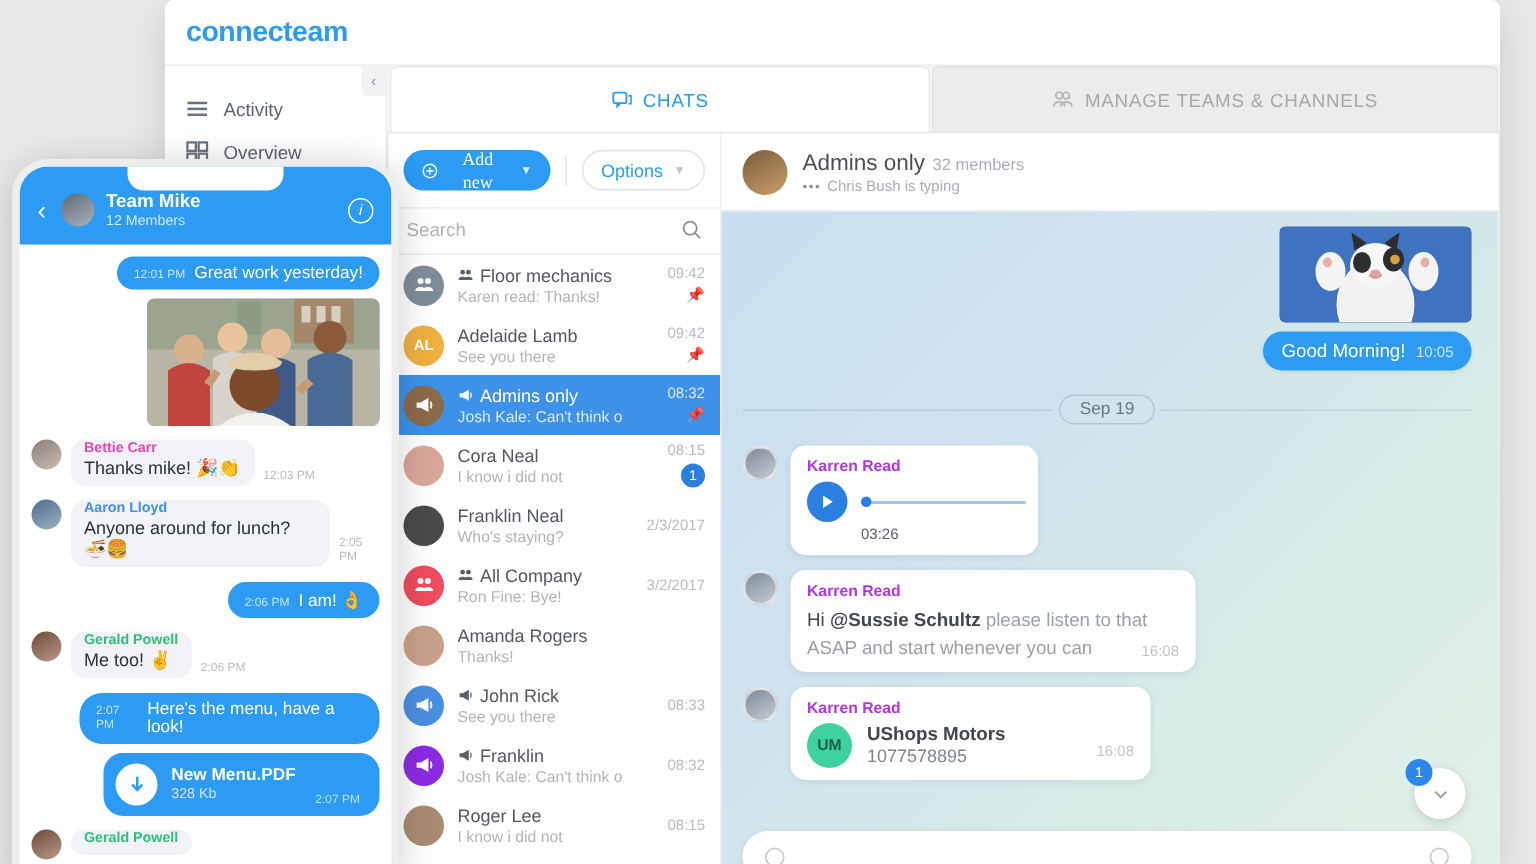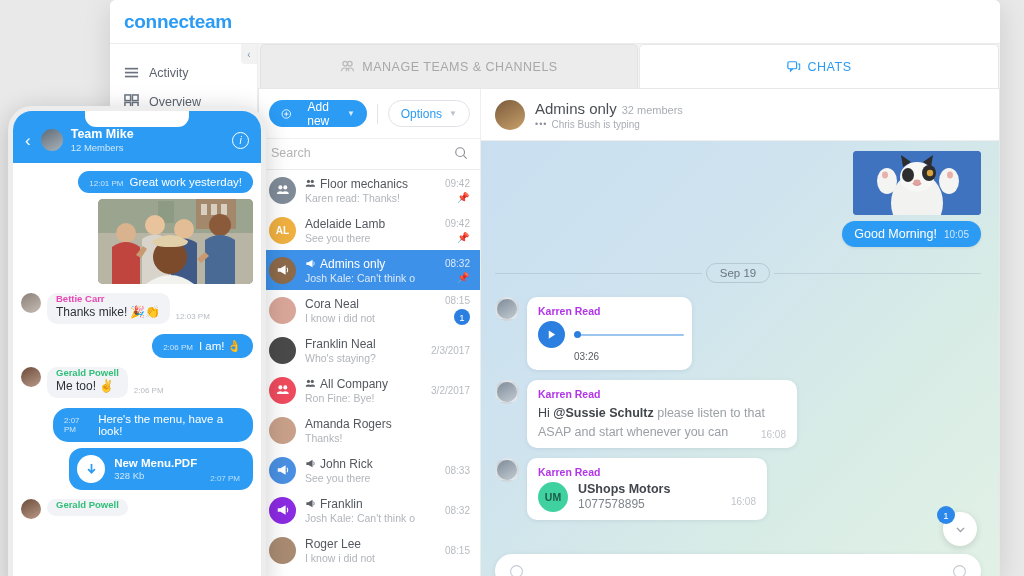--- a/index.html
+++ b/index.html
@@ -62,21 +62,21 @@
     border: 1px solid #e8e8e8; border-bottom: none;
     display: flex; overflow: hidden;
   }
 
   
   .chatlist { width: 222px; flex: 0 0 222px; border-right: 1px solid #eee; display: flex; flex-direction: column; background: #fff; }
   .list-actions { display: flex; align-items: center; gap: 10px; padding: 11px 10px; }
   .btn-addnew {
     background: #2b9bf4; color: #fff; border: none; border-radius: 16px;
     height: 27px; padding: 0 12px; font-size: 12px; display: flex;
-    align-items: center; gap: 6px; font-family: Liberation Sans, sans-serif;
+    align-items: center; gap: 6px; font-family: Liberation Serif, serif;
   }
   .btn-addnew .caret { opacity: .8; font-size: 8px; margin-left: 2px; }
   .vdiv { width: 1px; height: 20px; background: #e4e4e4; }
   .btn-options {
     background: #fff; color: #2b9bf4; border: 1px solid #dfe3e8; border-radius: 16px;
     height: 27px; padding: 0 12px; font-size: 12px; display: flex;
     align-items: center; gap: 7px; font-family: inherit;
   }
   .btn-options .caret { color: #b9c2cc; font-size: 8px; }
   .searchrow {
@@ -267,36 +267,36 @@
             <rect x="1" y="9" width="6" height="6" fill="none" stroke="#6b7380" stroke-width="1.6"></rect>
             <rect x="9" y="9" width="6" height="6" fill="none" stroke="#6b7380" stroke-width="1.6"></rect>
           </svg>
           <span>Overview</span>
         </div>
       </div>
 
       <div class="right-area">
 
         <div class="tabstrip">
+          <div class="tab active">
+            <svg width="14" height="14" viewBox="0 0 16 16">
+              <rect x="1" y="2" width="10" height="8" rx="1.5" fill="none" stroke="#2b9bf4" stroke-width="1.4"></rect>
+              <path d="M4 10 L4 12.5 L6.5 10" fill="none" stroke="#2b9bf4" stroke-width="1.4"></path>
+              <path d="M12.5 4.5 h2 v6 h-2" fill="none" stroke="#2b9bf4" stroke-width="1.2"></path>
+            </svg>
+            <span>CHATS</span>
+          </div>
           <div class="tab wide">
             <svg width="15" height="15" viewBox="0 0 16 16">
               <circle cx="5.5" cy="5" r="2.4" fill="none" stroke="#b9b9b9" stroke-width="1.3"></circle>
               <circle cx="10.5" cy="5" r="2.4" fill="none" stroke="#b9b9b9" stroke-width="1.3"></circle>
               <path d="M1.6 13 q0-3.4 3.9-3.4 q3.9 0 3.9 3.4" fill="none" stroke="#b9b9b9" stroke-width="1.3"></path>
               <path d="M6.6 13 q0-3.4 3.9-3.4 q3.9 0 3.9 3.4" fill="none" stroke="#b9b9b9" stroke-width="1.3"></path>
             </svg>
             <span>MANAGE TEAMS &amp; CHANNELS</span>
-          </div>
-          <div class="tab active">
-            <svg width="14" height="14" viewBox="0 0 16 16">
-              <rect x="1" y="2" width="10" height="8" rx="1.5" fill="none" stroke="#2b9bf4" stroke-width="1.4"></rect>
-              <path d="M4 10 L4 12.5 L6.5 10" fill="none" stroke="#2b9bf4" stroke-width="1.4"></path>
-              <path d="M12.5 4.5 h2 v6 h-2" fill="none" stroke="#2b9bf4" stroke-width="1.2"></path>
-            </svg>
-            <span>CHATS</span>
           </div>
         </div>
 
         <div class="card">
 
           <div class="chatlist">
             <div class="list-actions">
               <button class="btn-addnew">
                 <svg width="12" height="12" viewBox="0 0 16 16">
                   <circle cx="8" cy="8" r="6.4" fill="none" stroke="#fff" stroke-width="1.3"></circle>
@@ -663,20 +663,28 @@
 
       <div class="p-in">
         <div class="p-av"></div>
         <div class="p-bub-gray">
           <div class="p-sender" style="color:#e846b4">Bettie Carr</div>
           <div class="p-txt">Thanks mike! 🎉👏</div>
         </div>
         <div class="p-time">12:03 PM</div>
       </div>
 
+      <div class="p-in">
+        <div class="p-av" style="background:linear-gradient(150deg,#4a6b8a,#9fb4c4)"></div>
+        <div class="p-bub-gray">
+          <div class="p-sender" style="color:#3f8ef0">Aaron Lloyd</div>
+          <div class="p-txt">Anyone around for lunch? 🍜🍔</div>
+        </div>
+        <div class="p-time">2:05 PM</div>
+      </div>
 
       <div class="p-out" style="margin-top:10px">
         <div class="p-bub-blue">
           <span class="t">2:06 PM</span>
           <span>I am! 👌</span>
         </div>
       </div>
 
       <div class="p-in">
         <div class="p-av" style="background:linear-gradient(150deg,#6b4a3a,#b99a88)"></div>

